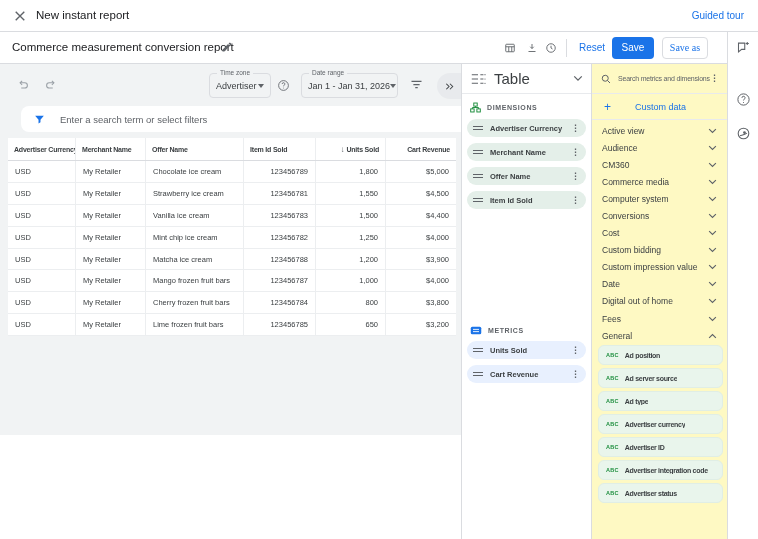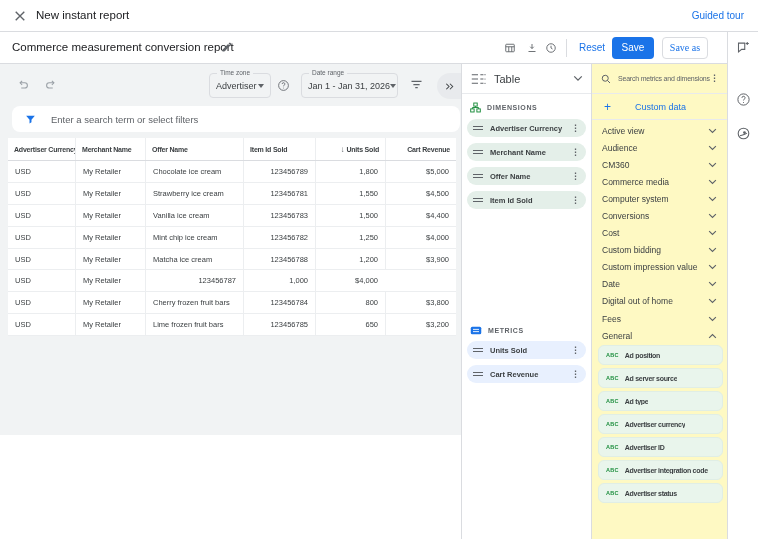--- a/index.html
+++ b/index.html
@@ -45,21 +45,21 @@
   .field .flabel { position:absolute; top:-5px; left:7px; background:#f1f3f4; padding:0 3px;
     font-size:6.5px; color:#5f6368; white-space:nowrap; }
   .field .fval { display:flex; align-items:center; height:100%; padding:0 6px;
     font-size:9px; color:#3c4043; white-space:nowrap; cursor:pointer; }
   .caret { width:0; height:0; border-left:3.5px solid transparent; border-right:3.5px solid transparent;
     border-top:4px solid #5f6368; margin-left:auto; }
   .collapse-pill { position:absolute; left:437px; top:9px; width:24px; height:26px;
     background:#e8eaed; border-radius:13px 0 0 13px; display:flex; align-items:center;
     justify-content:center; cursor:pointer; }
 
-  .filterbar { position:absolute; left:12px; top:42px; width:448px; height:26px; background:#fff;
+  .filterbar { position:absolute; left:21px; top:42px; width:448px; height:26px; background:#fff;
     border-radius:8px; display:flex; align-items:center; padding:0 12px; }
   .filterbar input { flex:1; margin-left:14px; border:none; outline:none; background:transparent;
     font-family:inherit; font-size:9.5px; color:#3c4043; }
   .filterbar input::placeholder { color:#5f6368; }
 
   
   .datatable { position:absolute; left:8px; top:74px; width:448px; background:#fff; }
   .t-head, .tr { display:grid; grid-template-columns:67px 70px 98px 72px 70px 71px; }
   .t-head { height:23px; border-bottom:1px solid #dadce0; }
   .th { display:flex; align-items:center; padding:0 6px; font-size:7px; font-weight:700;
@@ -72,21 +72,21 @@
   .td { display:flex; align-items:center; padding:0 7px; font-size:7.5px; color:#3c4043;
     white-space:nowrap; overflow:hidden; border-left:1px solid #eceef0; }
   .td:first-child { border-left:none; }
   .td.right { justify-content:flex-end; }
 
   
   .panel-mid { position:absolute; left:461px; top:64px; width:130px; height:475px;
     background:#fff; border-left:1px solid #dadce0; }
   .view-select { height:30px; border-bottom:1px solid #e8eaed; display:flex; align-items:center;
     padding:0 8px; cursor:pointer; }
-  .view-select .vlabel { margin-left:8px; font-size:11px; color:#3c4043; flex:1; }
+  .view-select .vlabel { margin-left:8px; font-size:15px; color:#3c4043; flex:1; }
   .sec { display:flex; align-items:center; padding:8px 8px 4px 8px; }
   .sec .slabel { margin-left:6px; font-size:7px; font-weight:700; letter-spacing:0.6px; color:#5f6368; }
   .chiplist { padding:2px 5px 0 5px; }
   .chip { height:18px; margin-bottom:6px; border-radius:9px; display:flex; align-items:center;
     padding:0 6px; cursor:grab; }
   .chip.dim { background:var(--dim-chip,#e4efe9); }
   .chip.met { background:var(--met-chip,#e8f0fe); }
   .chip .clabel { margin-left:7px; flex:1; font-size:7.5px; font-weight:700; color:#3c4043;
     white-space:nowrap; overflow:hidden; }
   .drag { display:block; width:10px; }
@@ -318,20 +318,21 @@
           <div class="td">My Retailer</div>
           <div class="td">Matcha ice cream</div>
           <div class="td right">123456788</div>
           <div class="td right">1,200</div>
           <div class="td right">$3,900</div>
         </div>
 
         <div class="tr">
           <div class="td">USD</div>
           <div class="td">My Retailer</div>
+          <div class="td">Mango frozen fruit bars</div>
           <div class="td right">123456787</div>
           <div class="td right">1,000</div>
           <div class="td right">$4,000</div>
         </div>
 
         <div class="tr">
           <div class="td">USD</div>
           <div class="td">My Retailer</div>
           <div class="td">Cherry frozen fruit bars</div>
           <div class="td right">123456784</div>

